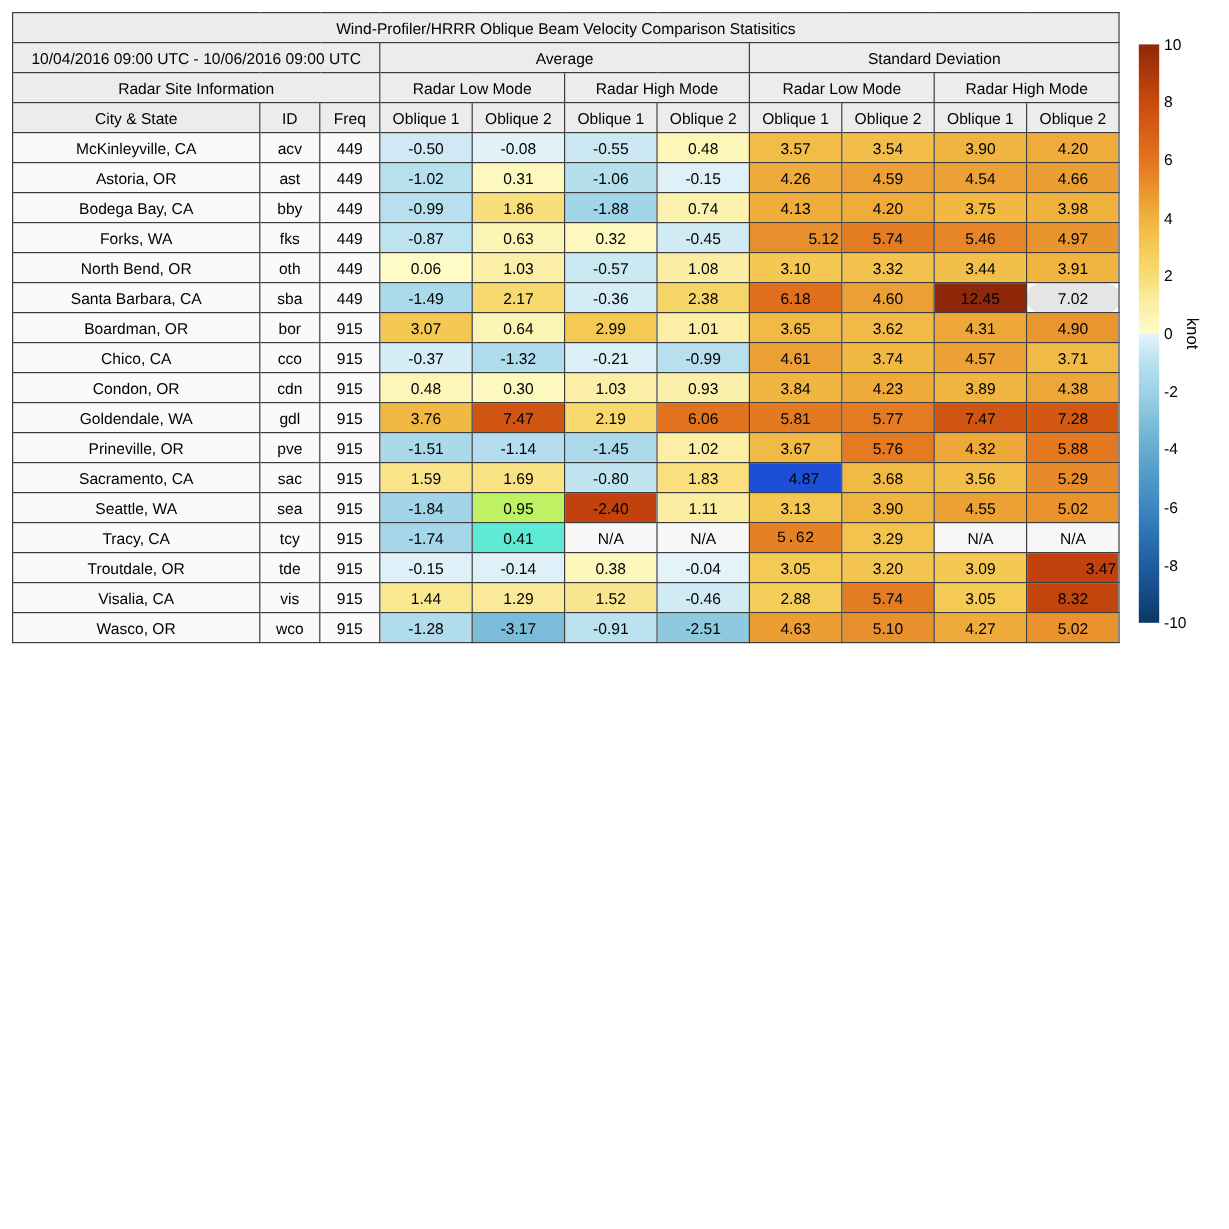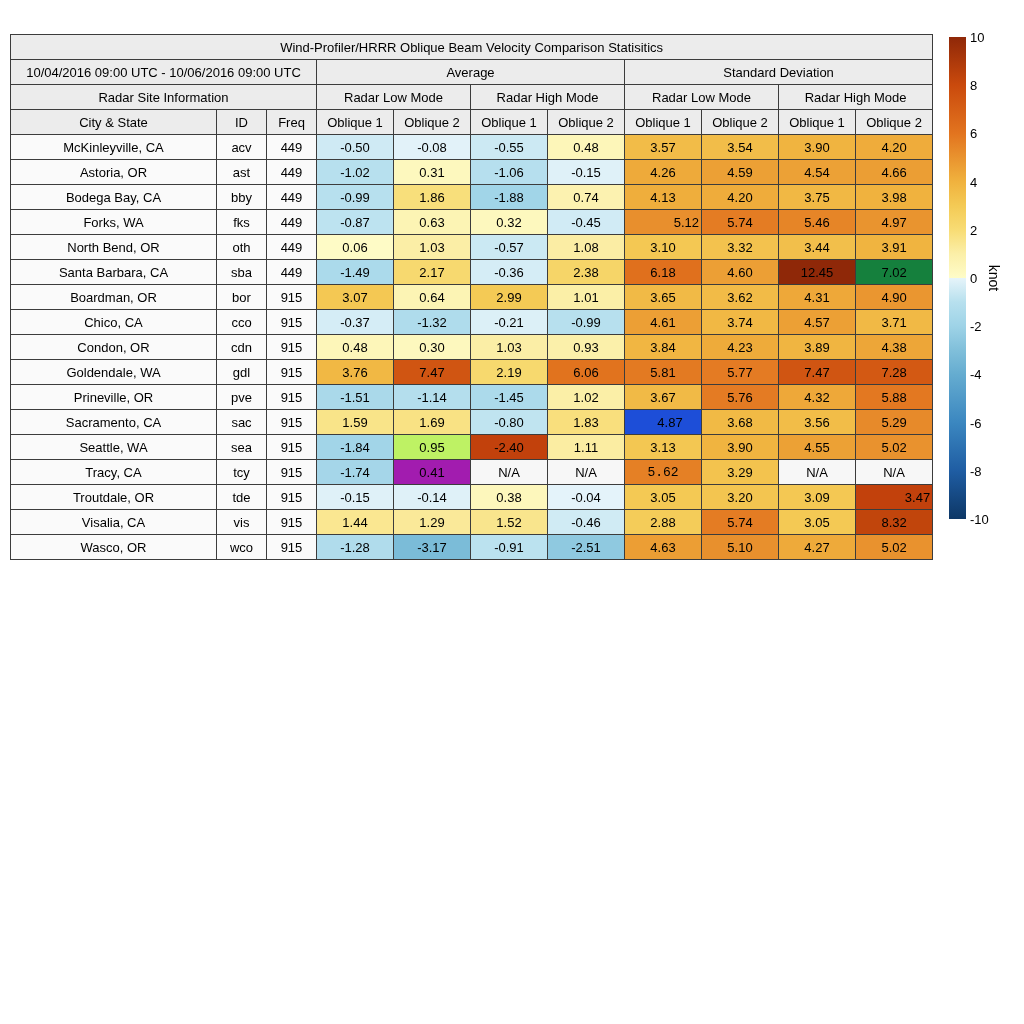--- a/index.html
+++ b/index.html
@@ -12,21 +12,20 @@
     overflow: hidden;
   }
   .figure { position: absolute; left: 0; top: 0; width: 1024px; height: 1024px; }
 
   table.stats {
     position: absolute; left: 10px; top: 10px;
     width: 922px;
     border-collapse: collapse;
     table-layout: fixed;
     font-size: 13px;
-    margin-top: 24px;
   }
   table.stats th, table.stats td {
     border: 1px solid #3c3c3c;
     height: 25px;
     text-align: center;
     vertical-align: middle;
     font-weight: normal;
     padding: 0 2px;
     white-space: nowrap;
     overflow: hidden;
@@ -178,21 +177,21 @@
           <td class="lbl">Santa Barbara, CA</td>
           <td class="lbl">sba</td>
           <td class="lbl">449</td>
           <td class="val" style="background: rgb(171, 218, 235);">-1.49</td>
           <td class="val" style="background: rgb(247, 217, 111);">2.17</td>
           <td class="val" style="background: rgb(213, 237, 246);">-0.36</td>
           <td class="val" style="background: rgb(246, 213, 104);">2.38</td>
           <td class="val" style="background: rgb(224, 112, 29);">6.18</td>
           <td class="val" style="background: rgb(236, 159, 53);">4.60</td>
           <td class="val" style="background: rgb(143, 40, 8);">12.45</td>
-          <td class="val" style="background: #15803d;">7.02</td>
+          <td class="val" style="background: #e5e5e5; border-radius: 11px;">7.02</td>
         </tr>
         <tr>
           <td class="lbl">Boardman, OR</td>
           <td class="lbl">bor</td>
           <td class="lbl">915</td>
           <td class="val" style="background: rgb(244, 200, 83);">3.07</td>
           <td class="val" style="background: rgb(252, 244, 180);">0.64</td>
           <td class="val" style="background: rgb(244, 202, 85);">2.99</td>
           <td class="val" style="background: rgb(251, 239, 167);">1.01</td>
           <td class="val" style="background: rgb(241, 186, 70);">3.65</td>
@@ -276,21 +275,21 @@
           <td class="val" style="background: rgb(243, 199, 82);">3.13</td>
           <td class="val" style="background: rgb(240, 180, 64);">3.90</td>
           <td class="val" style="background: rgb(236, 161, 53);">4.55</td>
           <td class="val" style="background: rgb(233, 146, 46);">5.02</td>
         </tr>
         <tr>
           <td class="lbl">Tracy, CA</td>
           <td class="lbl">tcy</td>
           <td class="lbl">915</td>
           <td class="val" style="background: rgb(165, 214, 233);">-1.74</td>
-          <td class="val" style="background: #a21caf;">0.41</td>
+          <td class="val" style="background: #5eead4;">0.41</td>
           <td class="val" style="background: rgb(247, 247, 247);">N/A</td>
           <td class="val" style="background: rgb(247, 247, 247);">N/A</td>
           <td class="val" style="background: rgb(229, 128, 37); font-family: Liberation Mono, monospace;">5.62</td>
           <td class="val" style="background: rgb(243, 195, 78);">3.29</td>
           <td class="val" style="background: rgb(247, 247, 247);">N/A</td>
           <td class="val" style="background: rgb(247, 247, 247);">N/A</td>
         </tr>
         <tr>
           <td class="lbl">Troutdale, OR</td>
           <td class="lbl">tde</td>

